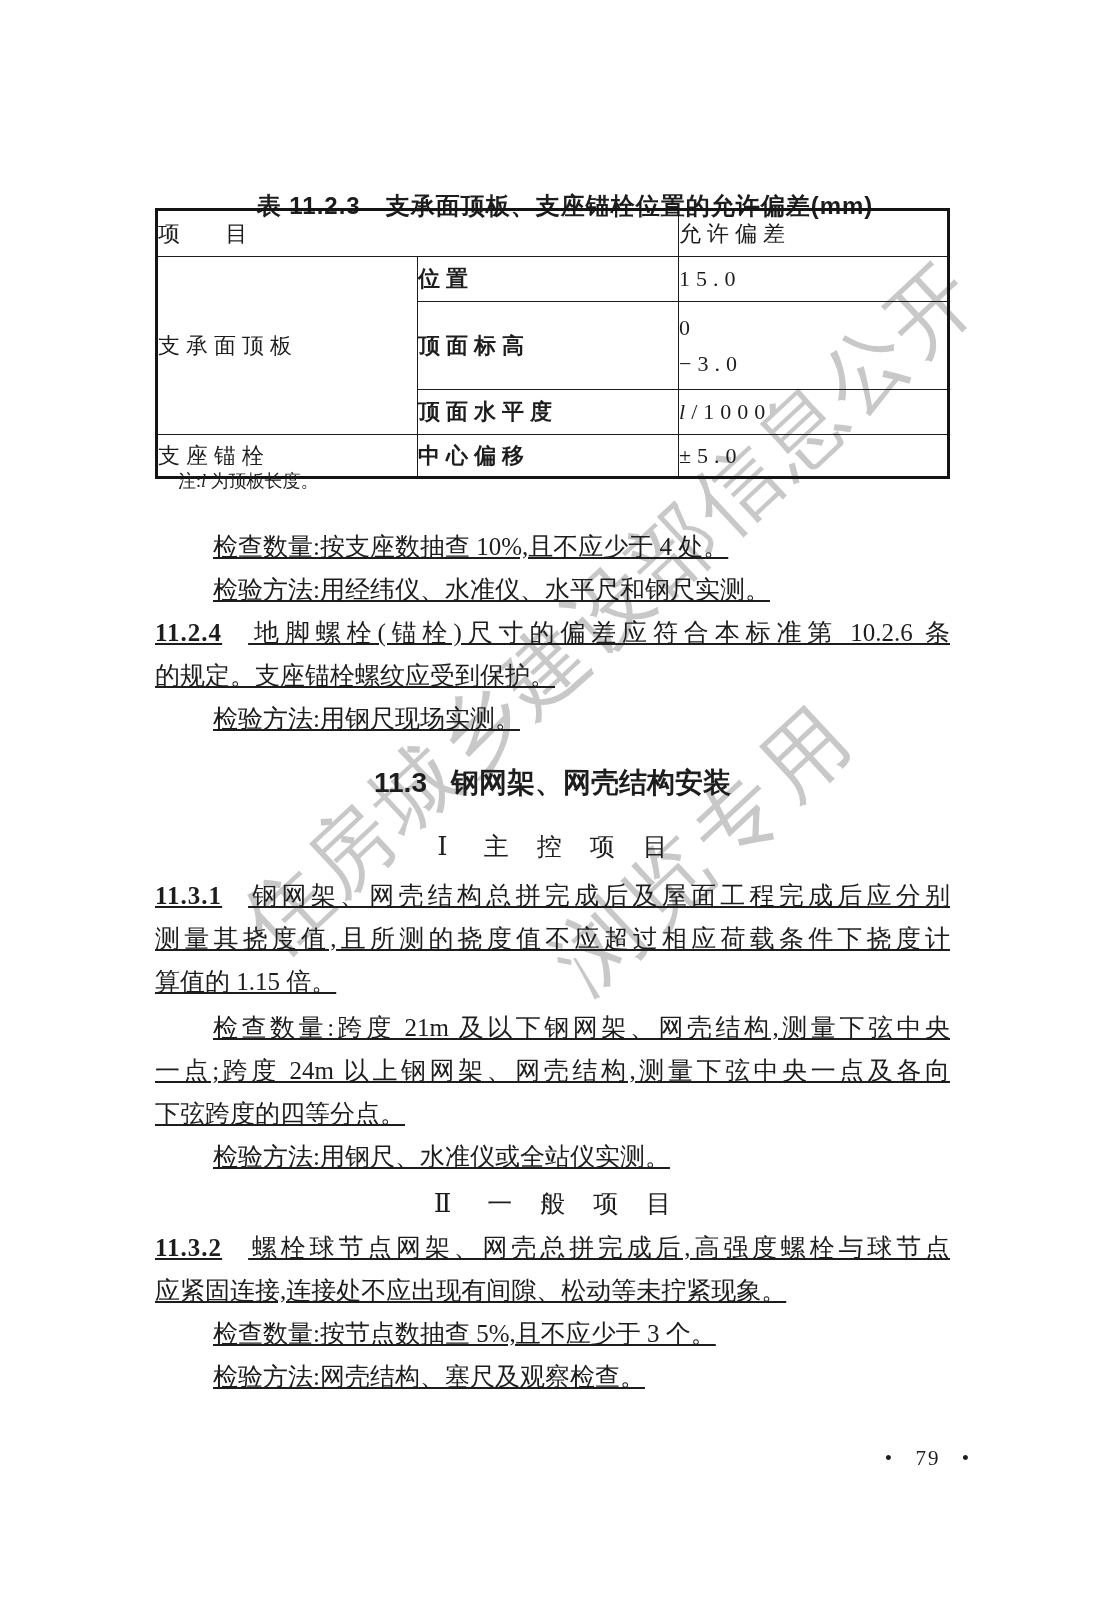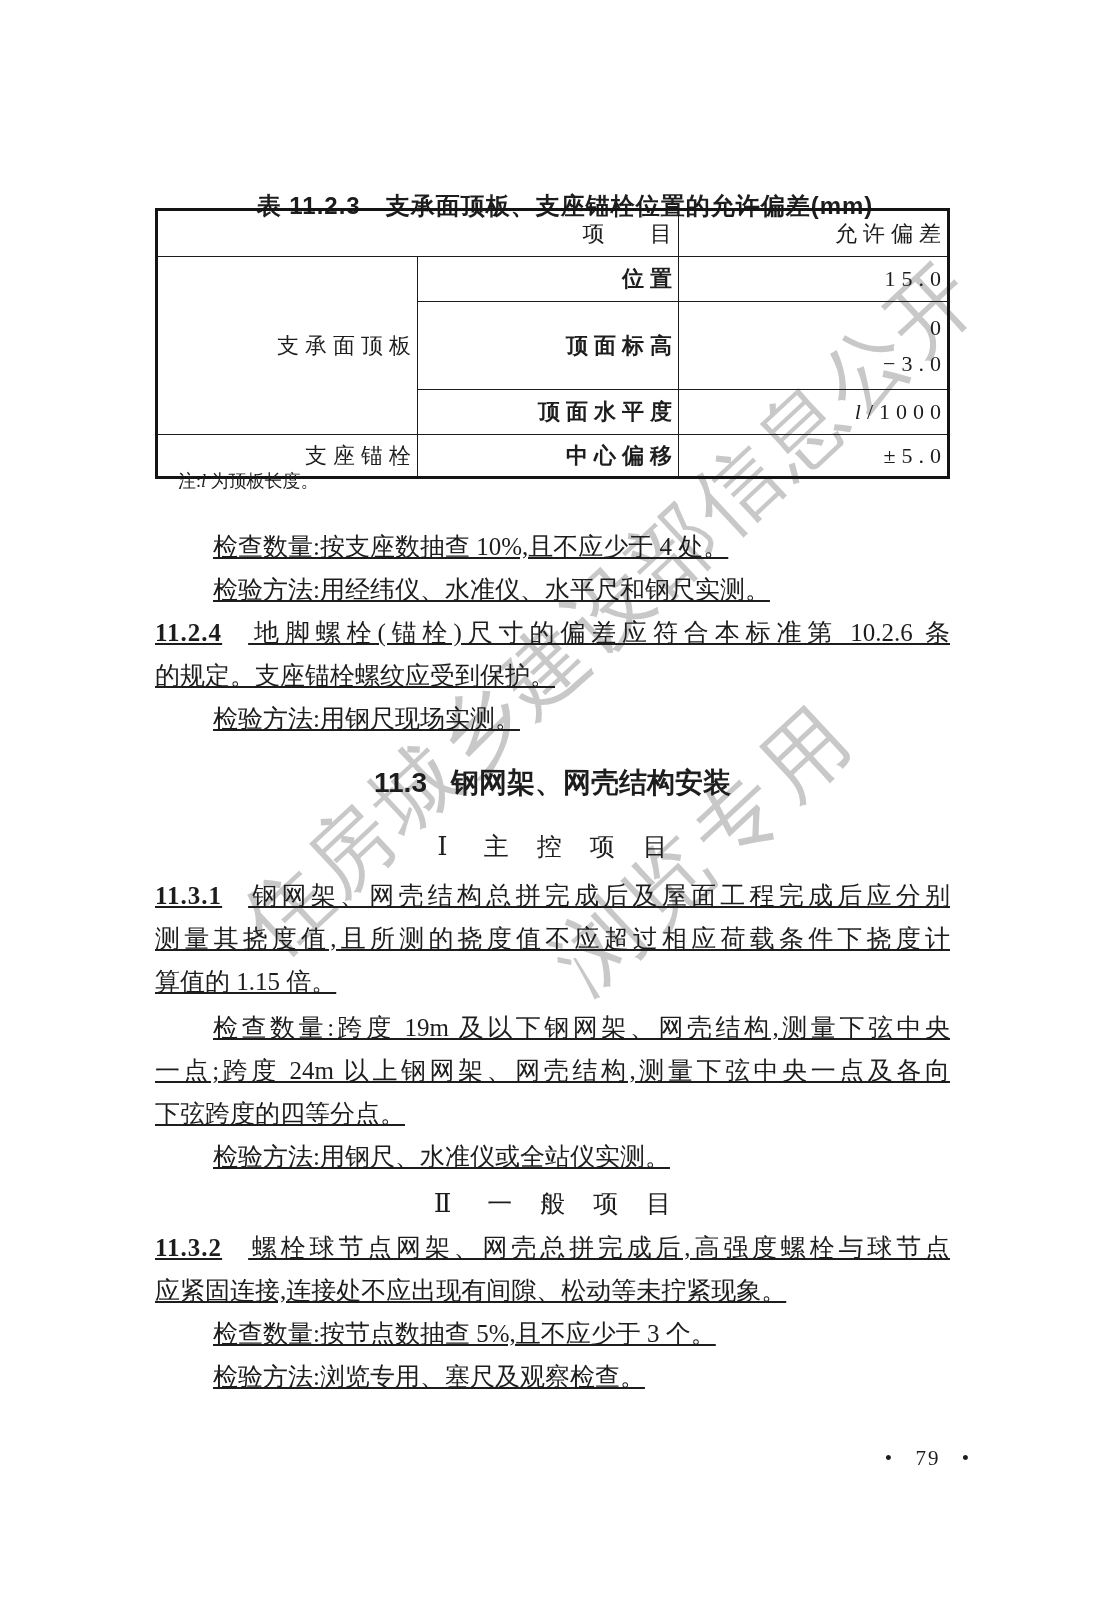--- a/index.html
+++ b/index.html
@@ -34,21 +34,21 @@
   }
 
   
   table.spec{
     position:absolute;left:155px;top:208px;width:795px;z-index:1;
     border-collapse:collapse;table-layout:fixed;
     font-size:22px;
   }
   table.spec td{
     border:1.5px solid #1c1c1c;
-    text-align:right;vertical-align:middle;
+    text-align:left;vertical-align:middle;
     letter-spacing:6px;
     padding:0;
   }
   table.spec{border:3px solid #141414;}
   td.c1{width:264px;}
   td.c2{width:263px;font-weight:bold;}
   td.c3{width:268px;}
   tr.hrow{height:47px;}
   tr.r1{height:45px;}
   tr.r2{height:88px;}
@@ -143,29 +143,29 @@
     <div class="ln indent">检验方法:用钢尺现场实测。</div>
 
     <div class="h-sec"><span class="h-num">11.3</span><span>钢网架、网壳结构安装</span></div>
 
     <div class="h-sub"><span class="sub-num">Ⅰ</span><span class="sub-label">主控项目</span></div>
 
     <div class="ln fill mt6"><b class="cnum">11.3.1</b><span>钢网架、网壳结构总拼完成后及屋面工程完成后应分别</span></div>
     <div class="ln fill">测量其挠度值,且所测的挠度值不应超过相应荷载条件下挠度计</div>
     <div class="ln">算值的 1.15 倍。</div>
 
-    <div class="ln fill indent mt3">检查数量:跨度 19m 及以下钢网架、网壳结构,测量下弦中央</div>
+    <div class="ln fill indent mt3">检查数量:跨度 21m 及以下钢网架、网壳结构,测量下弦中央</div>
     <div class="ln fill">一点;跨度 24m 以上钢网架、网壳结构,测量下弦中央一点及各向</div>
     <div class="ln">下弦跨度的四等分点。</div>
     <div class="ln indent">检验方法:用钢尺、水准仪或全站仪实测。</div>
 
     <div class="h-sub h-sub2"><span class="sub-num">Ⅱ</span><span class="sub-label">一般项目</span></div>
 
     <div class="ln fill"><b class="cnum">11.3.2</b><span>螺栓球节点网架、网壳总拼完成后,高强度螺栓与球节点</span></div>
     <div class="ln">应紧固连接,连接处不应出现有间隙、松动等未拧紧现象。</div>
     <div class="ln indent">检查数量:按节点数抽查 5%,且不应少于 3 个。</div>
-    <div class="ln indent">检验方法:浏览专用、塞尺及观察检查。</div>
+    <div class="ln indent">检验方法:网壳结构、塞尺及观察检查。</div>
 
   </div>
 
   <div class="pageno">• 79 •</div>
 
 </div>
 
 </body></html>

